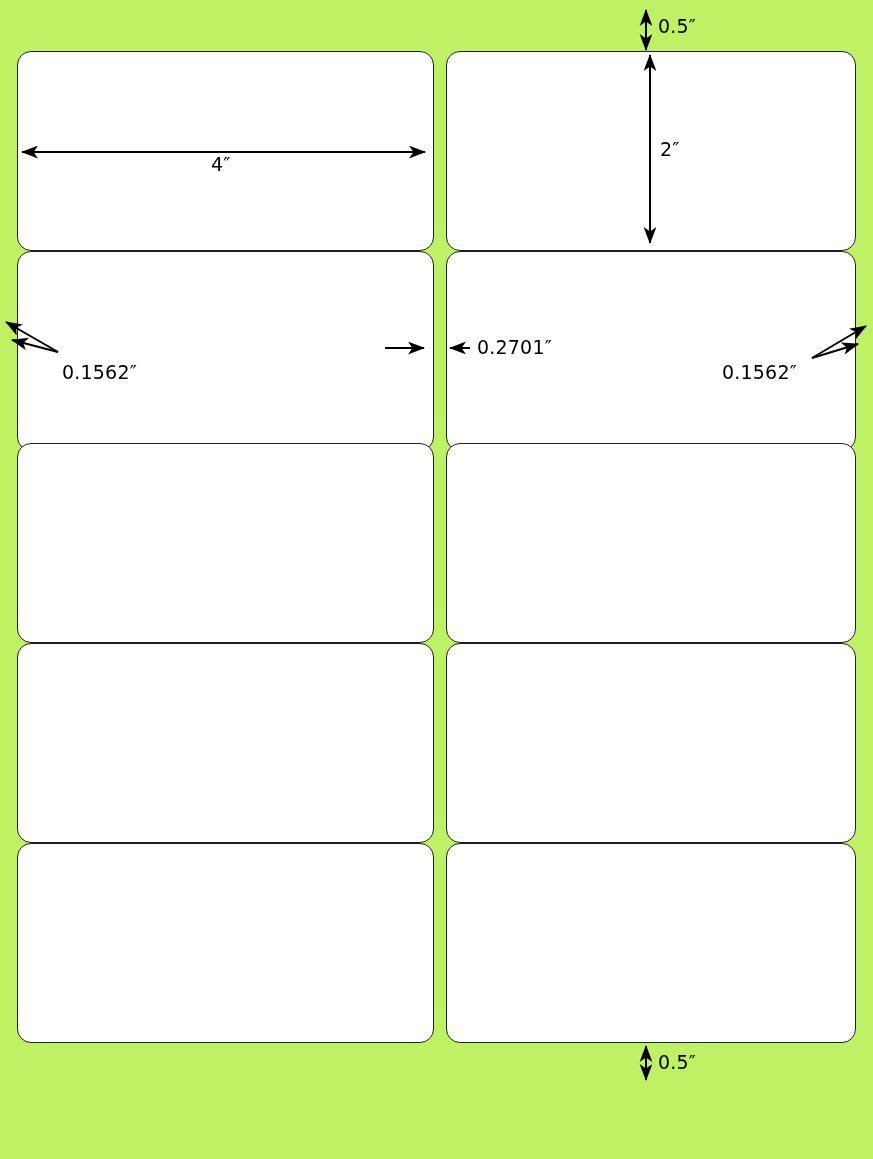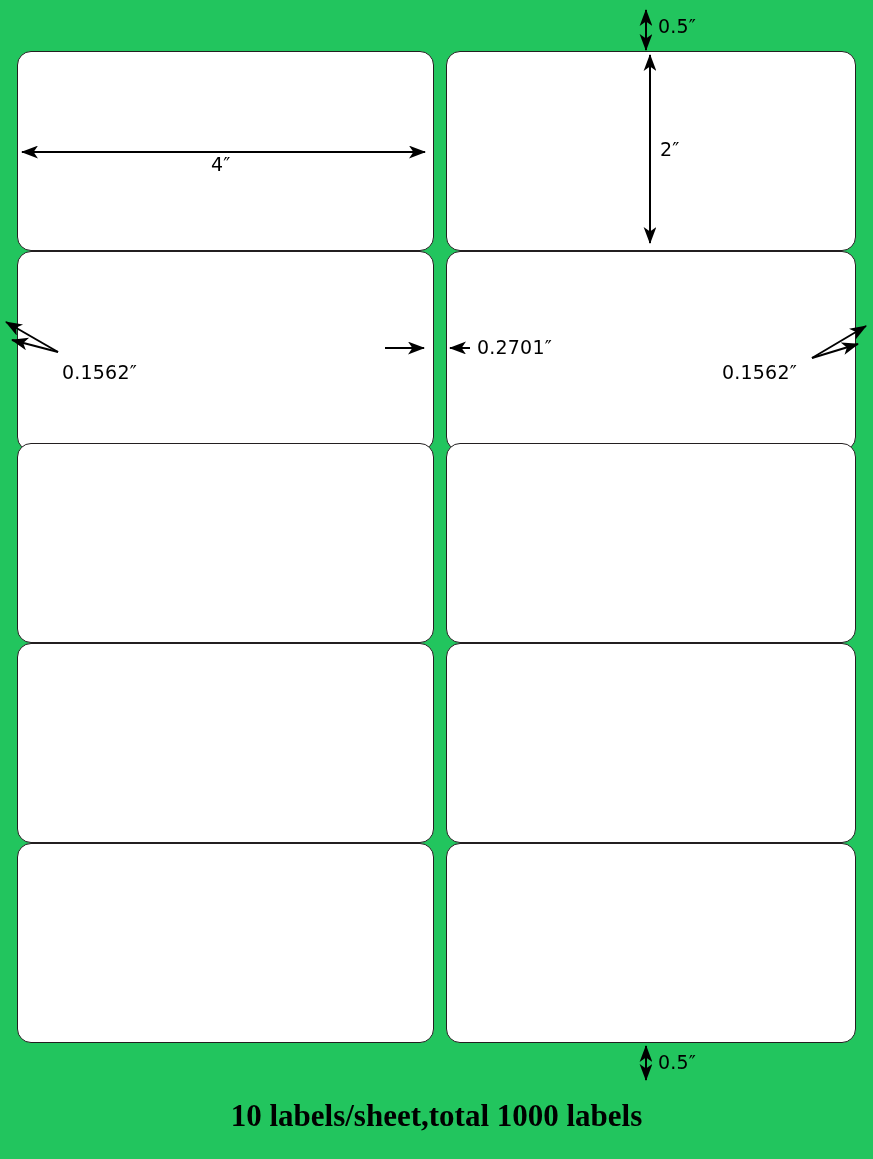--- a/index.html
+++ b/index.html
@@ -8,21 +8,21 @@
     background: #ffffff;
   }
   body {
     font-family: "Liberation Sans", sans-serif;
     color: #000000;
   }
   #stage {
     position: relative;
     width: 873px;
     height: 1159px;
-    background: #22c55e;
+    background: #bef264;
     overflow: hidden;
   }
   .sheet {
     position: absolute;
     left: 0;
     top: 0;
     width: 873px;
     height: 1105px;
   }
   .label {
@@ -116,15 +116,14 @@
 
     <div class="dim-label" style="left:62px; top:361px;">0.1562″</div>
 
     <div class="dim-label" style="left:477px; top:336px;">0.2701″</div>
 
     <div class="dim-label" style="left:722px; top:361px;">0.1562″</div>
 
     <div class="dim-label" style="left:658px; top:1051px;">0.5″</div>
   </div>
 
-  <div class="caption">10 labels/sheet,total 1000 labels</div>
 
 </div>
 
 </body></html>

